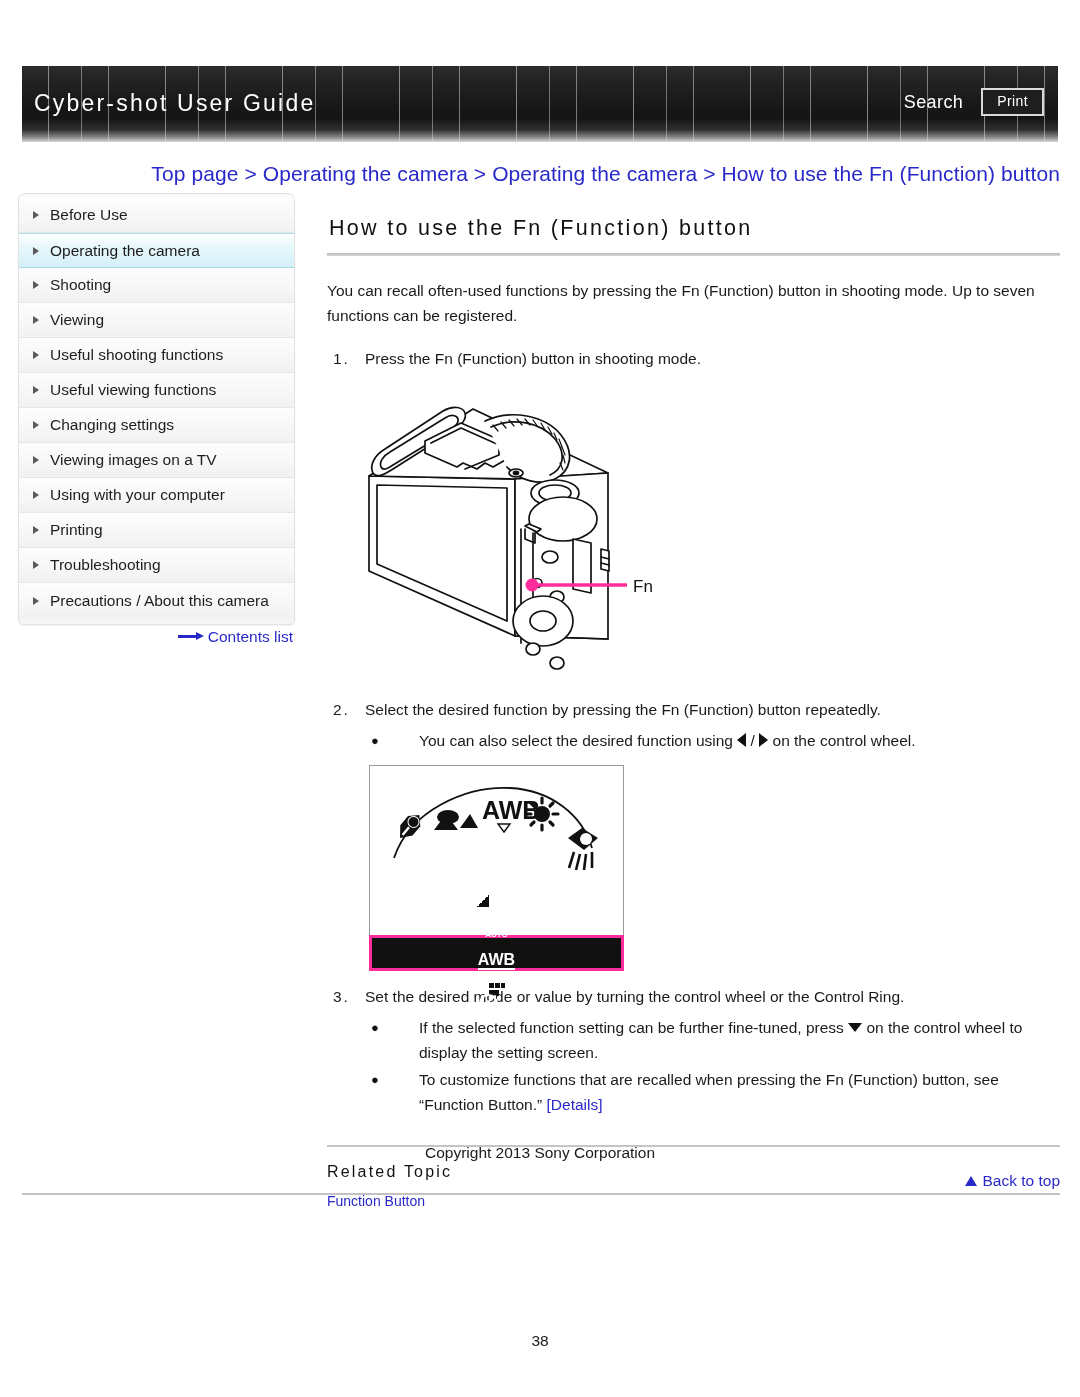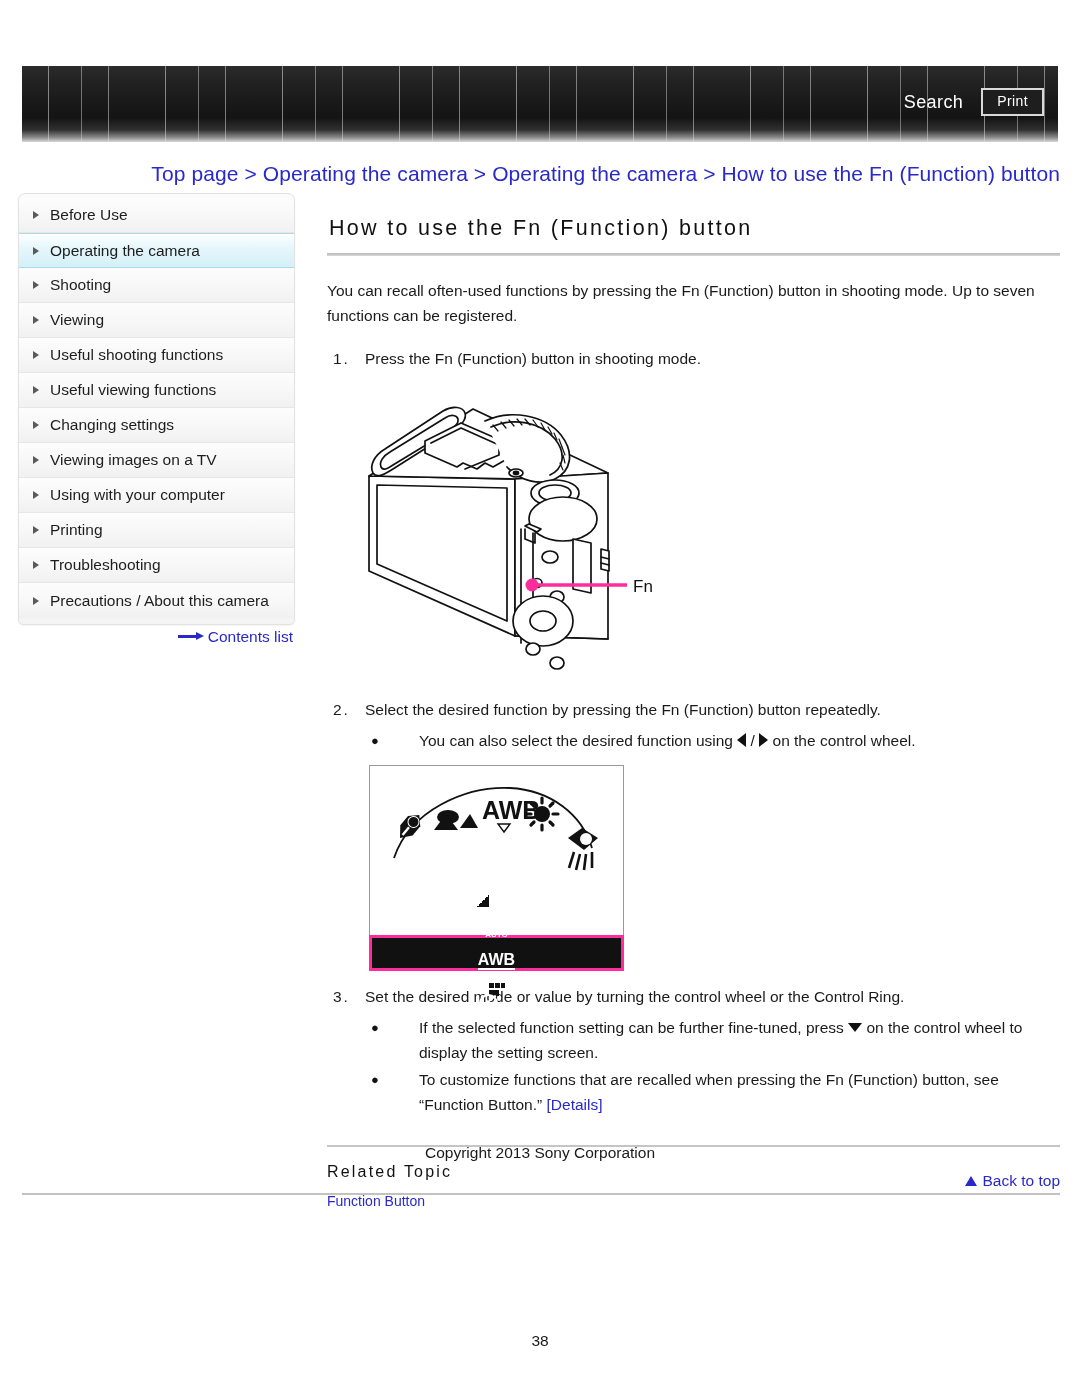--- a/index.html
+++ b/index.html
@@ -328,20 +328,21 @@
     width: 1080px;
     text-align: center;
     font-size: 15.5px;
     color: #1a1a1a;
   }
 </style>
 </head>
 <body>
 
 <div class="header">
+  <div class="header-title">Cyber-shot User Guide</div>
   <div class="header-actions">
     <div class="btn-search">Search</div>
     <div class="btn-print">Print</div>
   </div>
 </div>
 
 <div class="breadcrumb">Top page &gt; Operating the camera &gt; Operating the camera &gt; How to use the Fn (Function) button</div>
 
 <div class="sidebar">
   <div class="side-item">

